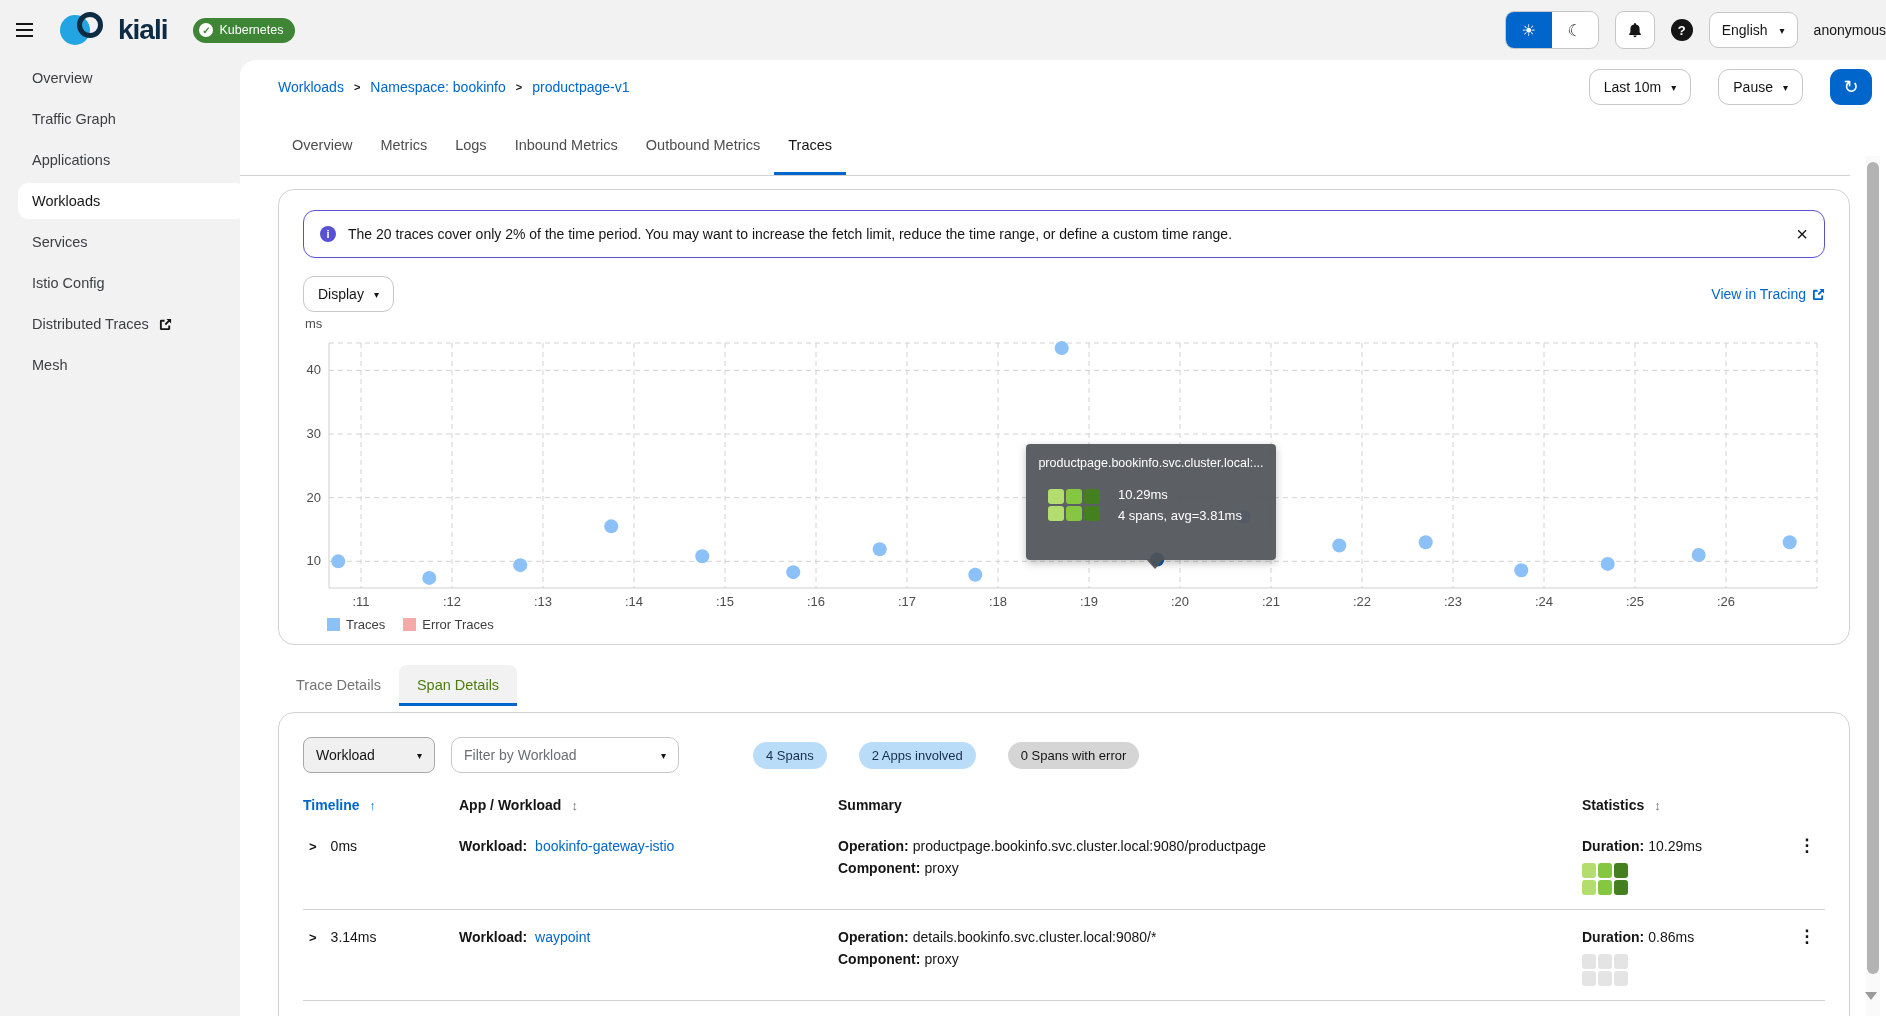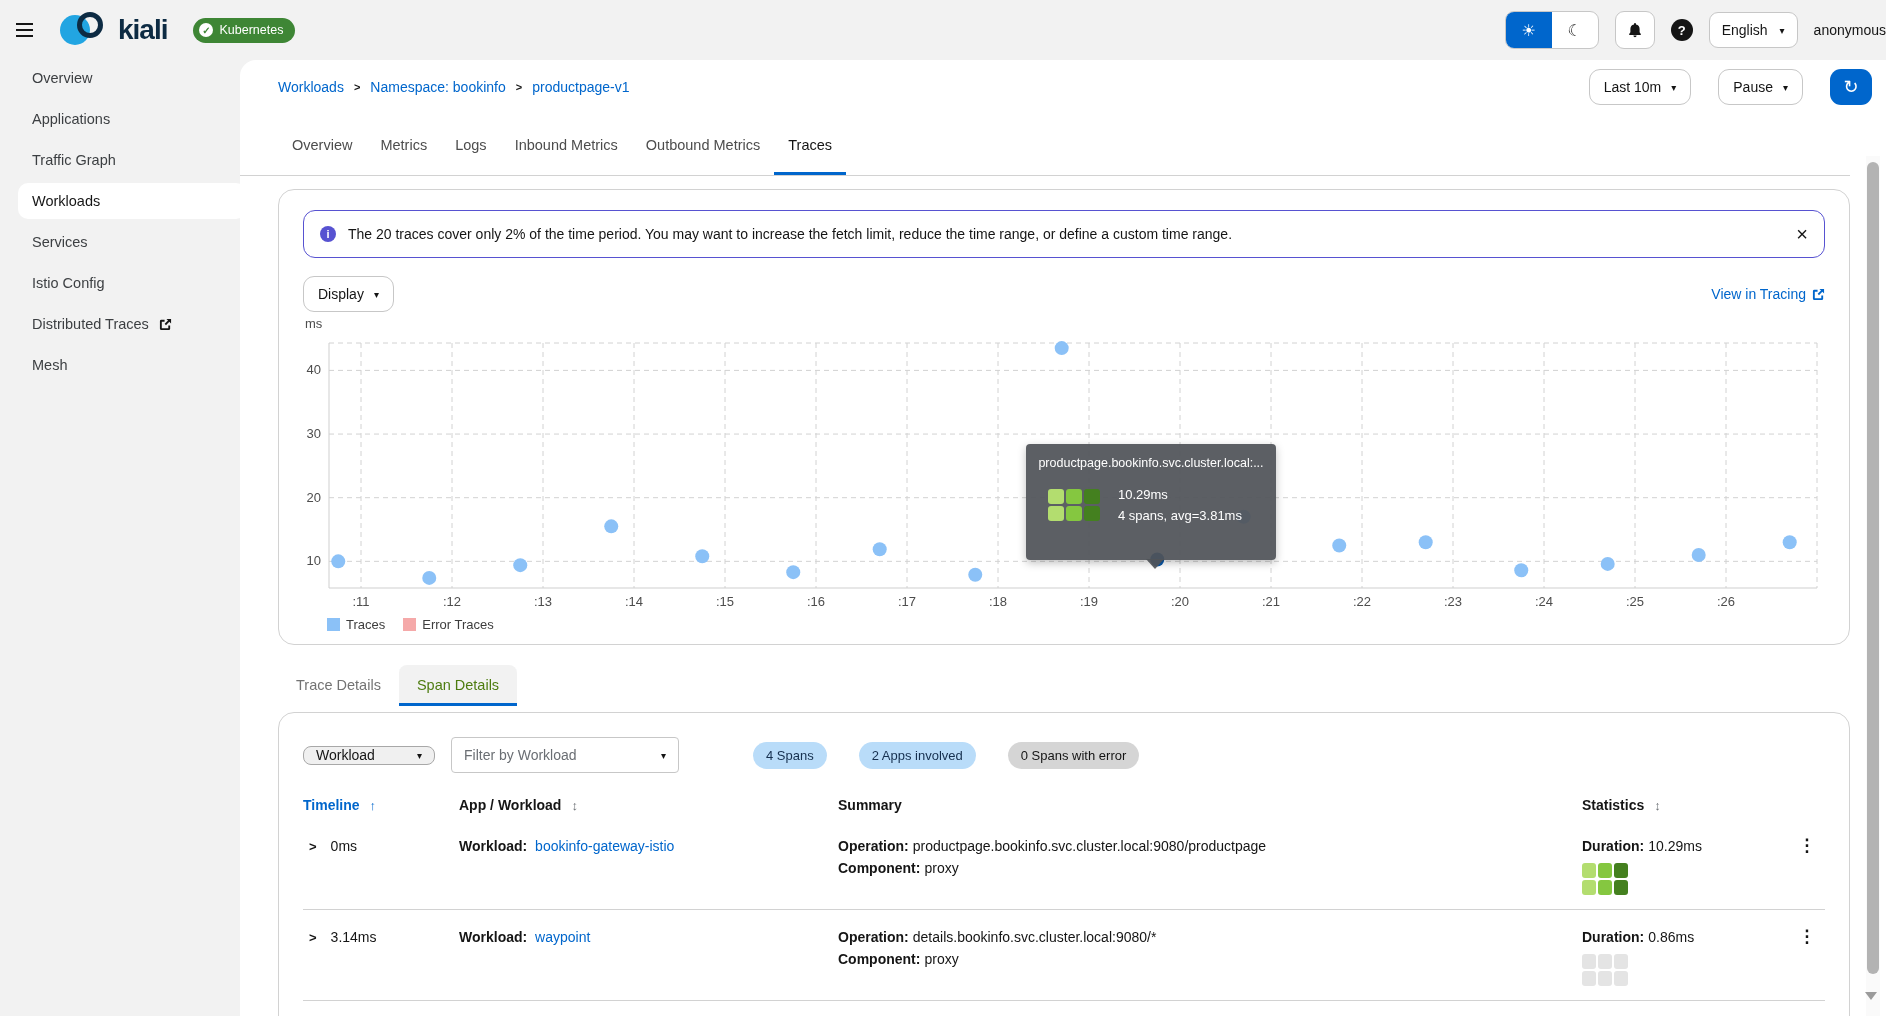--- a/index.html
+++ b/index.html
@@ -79,22 +79,22 @@
   .tt-body{display:flex; align-items:center; gap:18px; padding:8px 0 0 22px;}
   .tt-vals{font-size:13px; line-height:21px;}
   .tt-arrow{position:absolute; left:120px; bottom:-9px; width:0; height:0; border-left:9px solid transparent; border-right:9px solid transparent; border-top:10px solid rgba(80,83,88,.93);}
 
   .detail-tabs{margin-top:20px; display:flex; padding-left:0;}
   .dtab{padding:12px 18px 13px; font-size:14.5px; color:#737373;}
   .dtab.active{background:#f2f2f2; border-radius:8px 8px 0 0; color:#4d7c0f; box-shadow:inset 0 -3px 0 var(--accent);}
 
   .card2{margin-top:6px; padding:24px; height:430px;}
   .controls{display:flex; align-items:center;}
-  .group-select{width:132px; height:19px; background:#f0f0f0; border:1px solid #a8a8a8; border-radius:8px; padding:0 12px; display:flex; align-items:center; justify-content:space-between;}
-  .filter-box{margin-left:16px; width:228px; height:36px; border:1px solid #c7c7c7; border-radius:4px; padding:0 12px; display:flex; align-items:center; background:#fff;}
+  .group-select{width:132px; height:36px; background:#f0f0f0; border:1px solid #a8a8a8; border-radius:8px; padding:0 12px; display:flex; align-items:center; justify-content:space-between;}
+  .filter-box{margin-left:16px; width:228px; height:36px; border:1px solid #c7c7c7; border-radius:10px; padding:0 12px; display:flex; align-items:center; background:#fff;}
   .filter-box input{border:none; outline:none; flex:1; font-family:inherit; font-size:14px; color:#151515;}
   .filter-box input::placeholder{color:#6a6e73;}
   .pills{margin-left:74px; display:flex; gap:32px;}
   .pill{height:27px; border-radius:14px; padding:0 13px; display:flex; align-items:center; font-size:13px;}
   .pill.blue{background:#b9dcf9; color:#16304f;}
   .pill.gray{background:#d5d5d5; color:#151515;}
 
   .spantable{margin-top:24px;}
   .trow{display:grid; grid-template-columns:156px 379px 744px 1fr 36px; align-items:start;}
   .thead{padding-bottom:14px; font-weight:bold; font-size:14px;}
@@ -159,24 +159,24 @@
     </button>
     <span class="username">anonymous</span>
   </div>
 </div>
 
 <nav class="sidebar">
   <button class="nav-item">
       <span>Overview</span>
     </button>
   <button class="nav-item">
+      <span>Traffic Graph</span>
+    </button>
+  <button class="nav-item">
       <span>Applications</span>
-    </button>
-  <button class="nav-item">
-      <span>Traffic Graph</span>
     </button>
   <button class="nav-item active">
       <span>Workloads</span>
     </button>
   <button class="nav-item">
       <span>Services</span>
     </button>
   <button class="nav-item">
       <span>Istio Config</span>
     </button>

